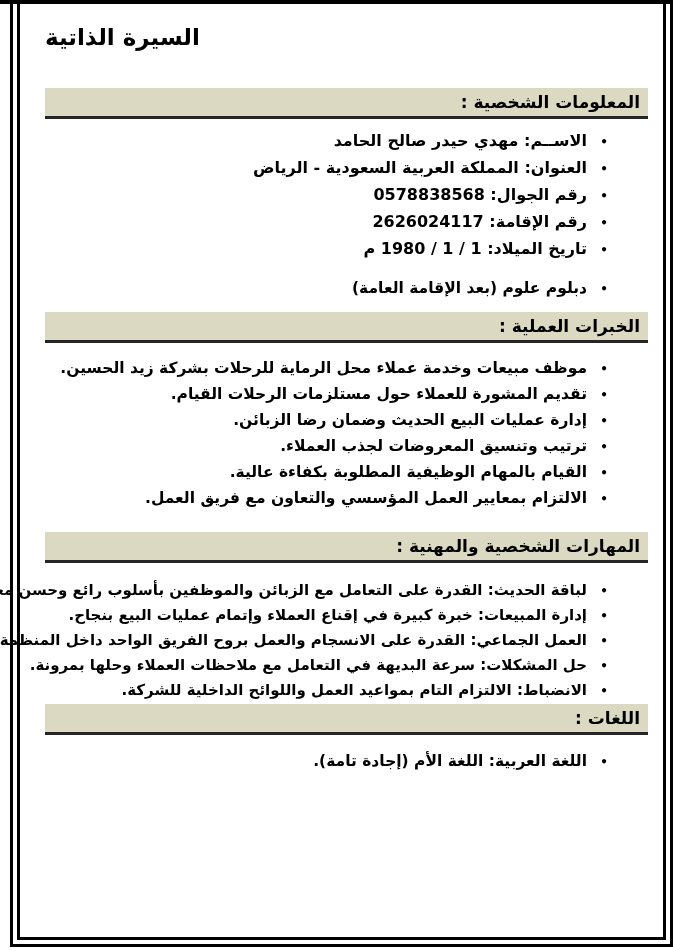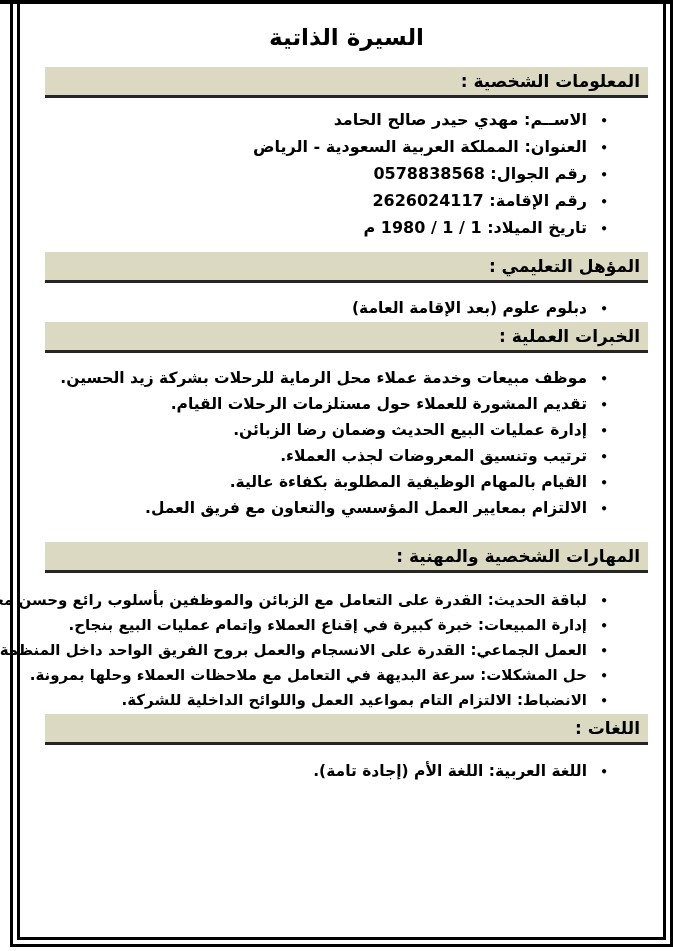--- a/index.html
+++ b/index.html
@@ -12,43 +12,43 @@
   .frame{
     position:absolute;left:10px;right:0;top:-12px;bottom:4px;
     border:10px double var(--frame,#000);pointer-events:none;
   }
   .content{
     position:absolute;left:0;right:0;top:0;
     direction:rtl;text-align:right;
     padding:0 25px 0 45px;
   }
   .title{
-    margin:24px 0 0 0;text-align:center;
+    margin:24px 0 0 0;text-align:left;
     font-size:23px;font-weight:bold;letter-spacing:0;
   }
   section{display:block}
   .bar{
     height:28px;line-height:28px;
     background:var(--bar-bg,#dcd9c3);
     border-bottom:3px solid var(--bar-line,#262626);
     padding:0 8px;
     font-size:17px;
   }
   .list{display:block}
   .item{
     display:flex;align-items:baseline;
     padding-right:40px;
     line-height:var(--lh,26px);
     white-space:nowrap;
   }
   .bullet{flex:none;width:9px;font-size:12px;margin-left:12px}
   
-  #s0 .bar{margin-top:17px}  #s0 .list{margin-top:9px;--lh:26px;font-size:16px}
+  #s0 .bar{margin-top:38px}  #s0 .list{margin-top:9px;--lh:26px;font-size:16px}
   #s1 .bar{margin-top:10px}  #s1 .list{margin-top:12px;--lh:26px;font-size:15.5px}
-  #s2 .bar{}  #s2 .list{margin-top:13px;--lh:25px;font-size:15.5px}
+  #s2 .bar{margin-top:10px}  #s2 .list{margin-top:13px;--lh:25px;font-size:15.5px}
   #s3 .bar{margin-top:20px}   #s3 .list{margin-top:15px;--lh:24px;font-size:15px}
   #s4 .bar{margin-top:1px}  #s4 .list{margin-top:13px;--lh:26px;font-size:15.5px}
 </style>
 </head>
 <body>
 
 <div class="top-strip"></div>
 <div class="frame"></div>
 
 <div class="content" dir="rtl">
@@ -77,23 +77,20 @@
         <span>رقم الإقامة: 2626024117</span>
       </div>
       <div class="item">
         <span class="bullet">•</span>
         <span>تاريخ الميلاد: 1 / 1 / 1980 م</span>
       </div>
     </div>
   </section>
 
   <section id="s1">
-    <div class="bar">
-      <span>المؤهل التعليمي :</span>
-    </div>
     <div class="list">
       <div class="item">
         <span class="bullet">•</span>
         <span>دبلوم علوم (بعد الإقامة العامة)</span>
       </div>
     </div>
   </section>
 
   <section id="s2">
     <div class="bar">

